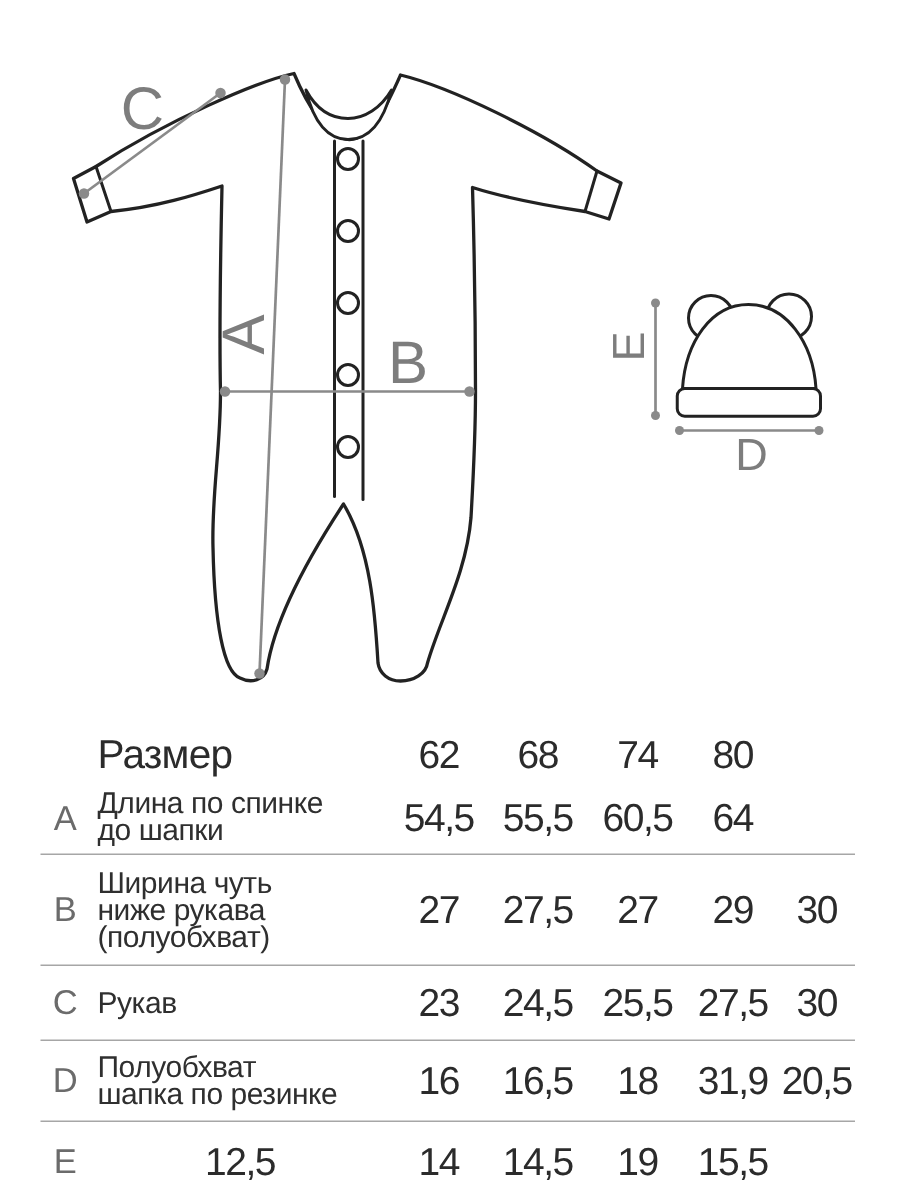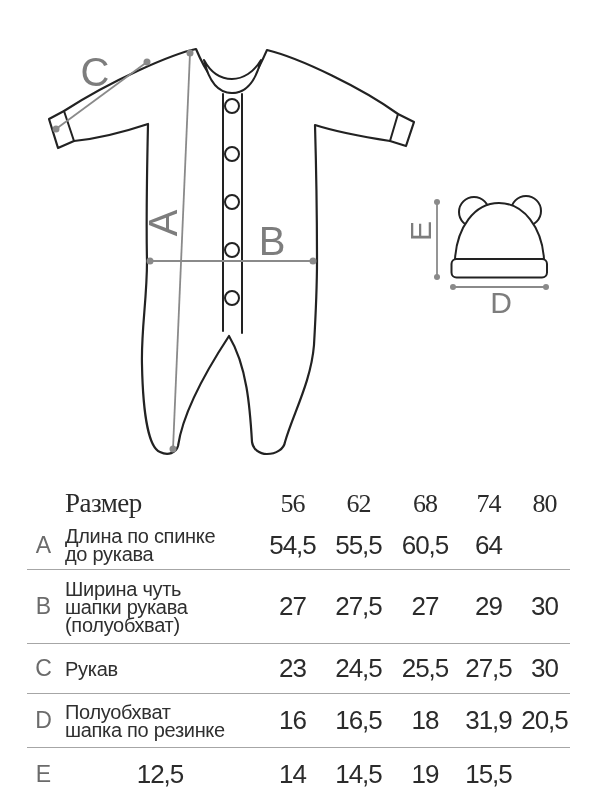--- a/index.html
+++ b/index.html
@@ -4,21 +4,21 @@
 <style>
   html,body{margin:0;padding:0;background:#fff;}
   .canvas{position:relative;width:600px;height:800px;background:#ffffff;overflow:hidden;
           font-family:"Liberation Sans",sans-serif;color:#2f2f2f;}
   .diagram{position:absolute;left:0;top:0;width:600px;height:480px;}
 
   
   .size-table{position:absolute;left:27px;top:486px;width:543px;}
   .tr{display:grid;grid-template-columns:33px 200px 65px 67px 66px 61px 51px;align-items:center;}
   .tr.bordered{border-bottom:1px solid #a6a6a6;}
-  .r-head{height:35px;font-family:Liberation Serif, serif;}
+  .r-head{height:35px;}
   .r-a{height:48px;}
   .r-b{height:73px;}
   .r-c{height:49px;}
   .r-d{height:53px;}
   .r-e{height:53px;}
   .letter{color:#6b6b6b;font-size:23px;text-align:center;}
   .label{font-size:20px;line-height:18px;white-space:pre-line;padding-left:5px;
          letter-spacing:-0.3px;color:#2f2f2f;}
   .head-label{font-size:27px;letter-spacing:-0.5px;padding-left:5px;color:#2b2b2b;}
   .num{font-size:26px;letter-spacing:-1px;text-align:center;color:#2b2b2b;}
@@ -101,41 +101,40 @@
       <text x="420" y="231" font-size="30" text-anchor="middle" dominant-baseline="central" transform="rotate(-90 420 231)">E</text>
       <text x="501" y="313" font-size="30" text-anchor="middle">D</text>
     </g>
   </svg>
 
   <div class="size-table">
 
     <div class="tr r-head">
       <div class="letter"></div>
       <div class="head-label">Размер</div>
-      <div class="num">56</div>
       <div class="num">62</div>
       <div class="num">68</div>
       <div class="num">74</div>
       <div class="num">80</div>
     </div>
 
     <div class="tr r-a bordered">
       <div class="letter">A</div>
       <div class="label">Длина по спинке
-до рукава</div>
+до шапки</div>
       <div class="num">54,5</div>
       <div class="num">55,5</div>
       <div class="num">60,5</div>
       <div class="num">64</div>
     </div>
 
     <div class="tr r-b bordered">
       <div class="letter">B</div>
       <div class="label">Ширина чуть
-шапки рукава
+ниже рукава
 (полуобхват)</div>
       <div class="num">27</div>
       <div class="num">27,5</div>
       <div class="num">27</div>
       <div class="num">29</div>
       <div class="num">30</div>
     </div>
 
     <div class="tr r-c bordered">
       <div class="letter">C</div>

